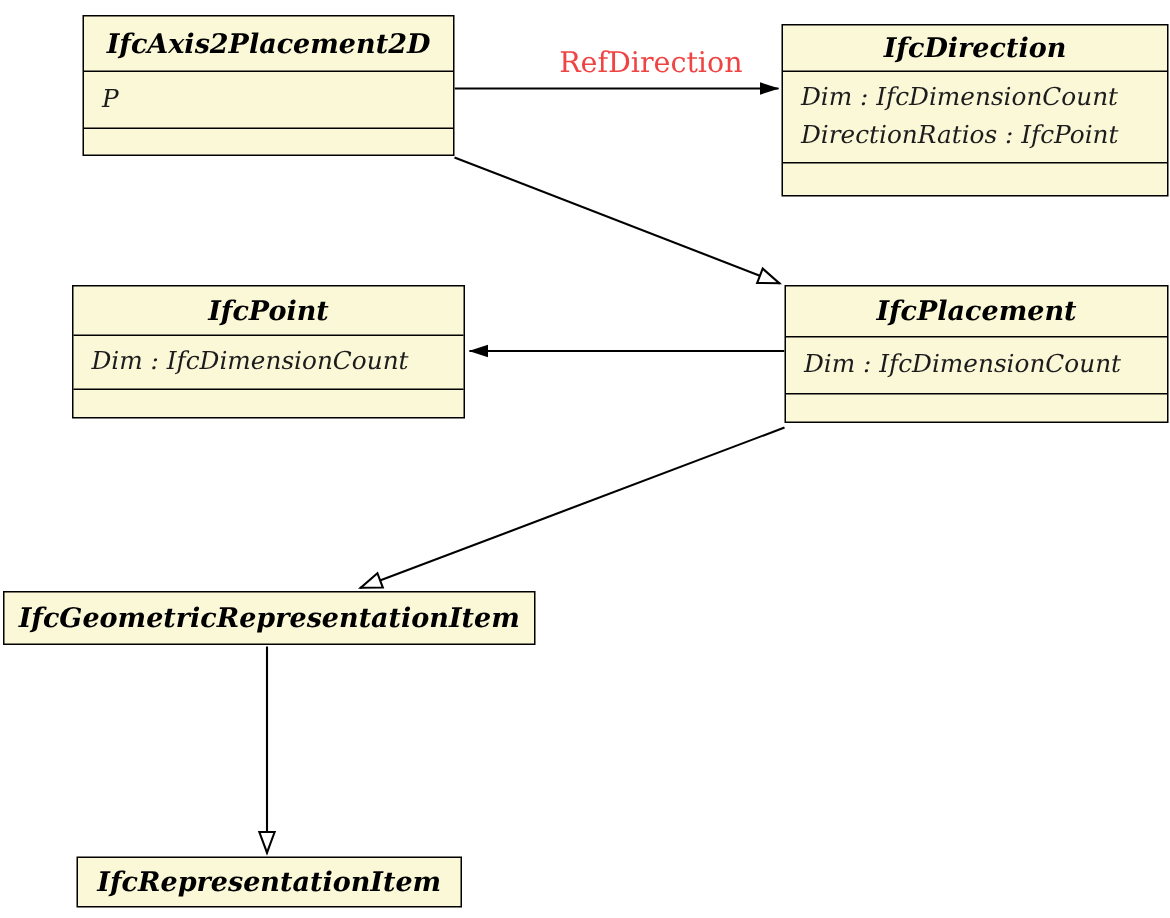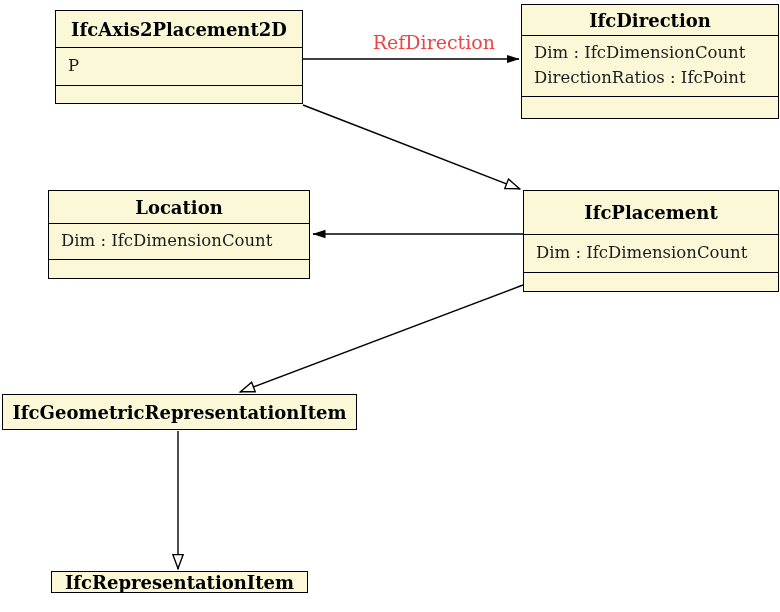--- a/index.html
+++ b/index.html
@@ -20,20 +20,21 @@
   .cls {
     position: absolute;
     background: #FBF8D8;
     border: 1.5px solid #000;
     box-sizing: border-box;
   }
   .cls .sec {
     box-sizing: border-box;
     display: flex;
     align-items: center;
+    font-style: italic;
   }
   .cls .title {
     justify-content: center;
     font-weight: bold;
     font-size: 18px;
     color: #000;
     border-bottom: 1.5px solid #000;
     white-space: nowrap;
   }
   .cls .title.no-divider { border-bottom: none; }
@@ -48,40 +49,40 @@
     border-bottom: 1.5px solid #000;
     white-space: nowrap;
   }
   .cls .empty-compartment { }
   
   #box-axis2placement2d { left: 55px;  top: 10px;  width: 248px; }
   #box-axis2placement2d .title { height: 37px; }
   #box-axis2placement2d .attrs { height: 38px; }
   #box-axis2placement2d .empty-compartment { height: 17px; }
 
-  #box-direction { left: 521px; top: 4px; width: 258px; }
+  #box-direction { left: 521px; top: 16px; width: 258px; }
   #box-direction .title { height: 31px; }
   #box-direction .attrs { height: 61px; }
   #box-direction .empty-compartment { height: 21px; }
 
   #box-point { left: 48px; top: 190px; width: 262px; }
   #box-point .title { height: 33px; }
   #box-point .attrs { height: 36px; }
   #box-point .empty-compartment { height: 18px; }
 
   #box-placement { left: 523px; top: 190px; width: 256px; }
-  #box-placement .title { height: 44px; }
+  #box-placement .title { height: 34px; }
   #box-placement .attrs { height: 38px; }
   #box-placement .empty-compartment { height: 18px; }
 
   #box-geometric-representation-item { left: 2px; top: 394px; width: 355px; }
   #box-geometric-representation-item .title { height: 34px; }
 
   #box-representation-item { left: 51px; top: 571px; width: 257px; }
-  #box-representation-item .title { height: 20px; }
+  #box-representation-item .title { height: 32px; }
 
   .edge-label {
     position: absolute;
     font-size: 19px;
     color: #ef4444;
     text-align: right;
     white-space: nowrap;
   }
   #label-refdirection { left: 330px; top: 31px;  width: 165px; }
   #label-location     { left: 330px; top: 209px; width: 170px; }
@@ -123,21 +124,21 @@
   <div class="cls" id="box-direction">
     <div class="sec title">IfcDirection</div>
     <div class="sec attrs">
       <span>Dim : IfcDimensionCount</span>
       <span>DirectionRatios : IfcPoint</span>
     </div>
     <div class="sec empty-compartment"></div>
   </div>
 
   <div class="cls" id="box-point">
-    <div class="sec title">Location</div>
+    <div class="sec title">IfcPoint</div>
     <div class="sec attrs">
       <span>Dim : IfcDimensionCount</span>
     </div>
     <div class="sec empty-compartment"></div>
   </div>
 
   <div class="cls" id="box-placement">
     <div class="sec title">IfcPlacement</div>
     <div class="sec attrs">
       <span>Dim : IfcDimensionCount</span>

